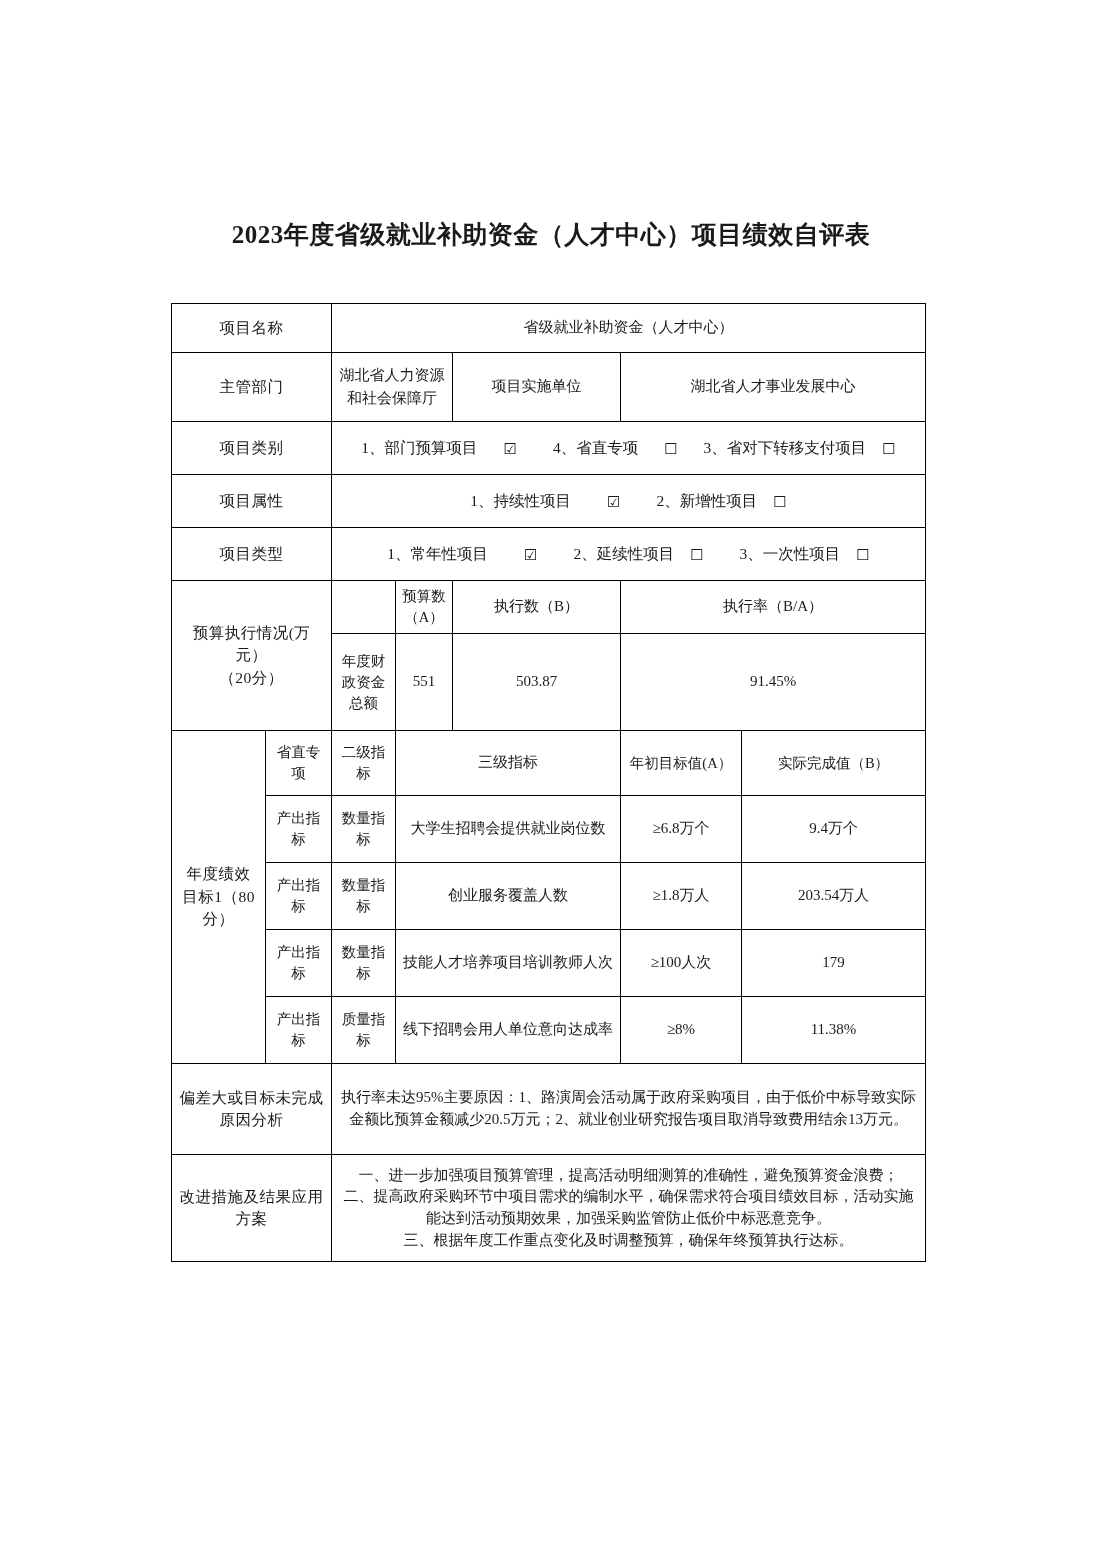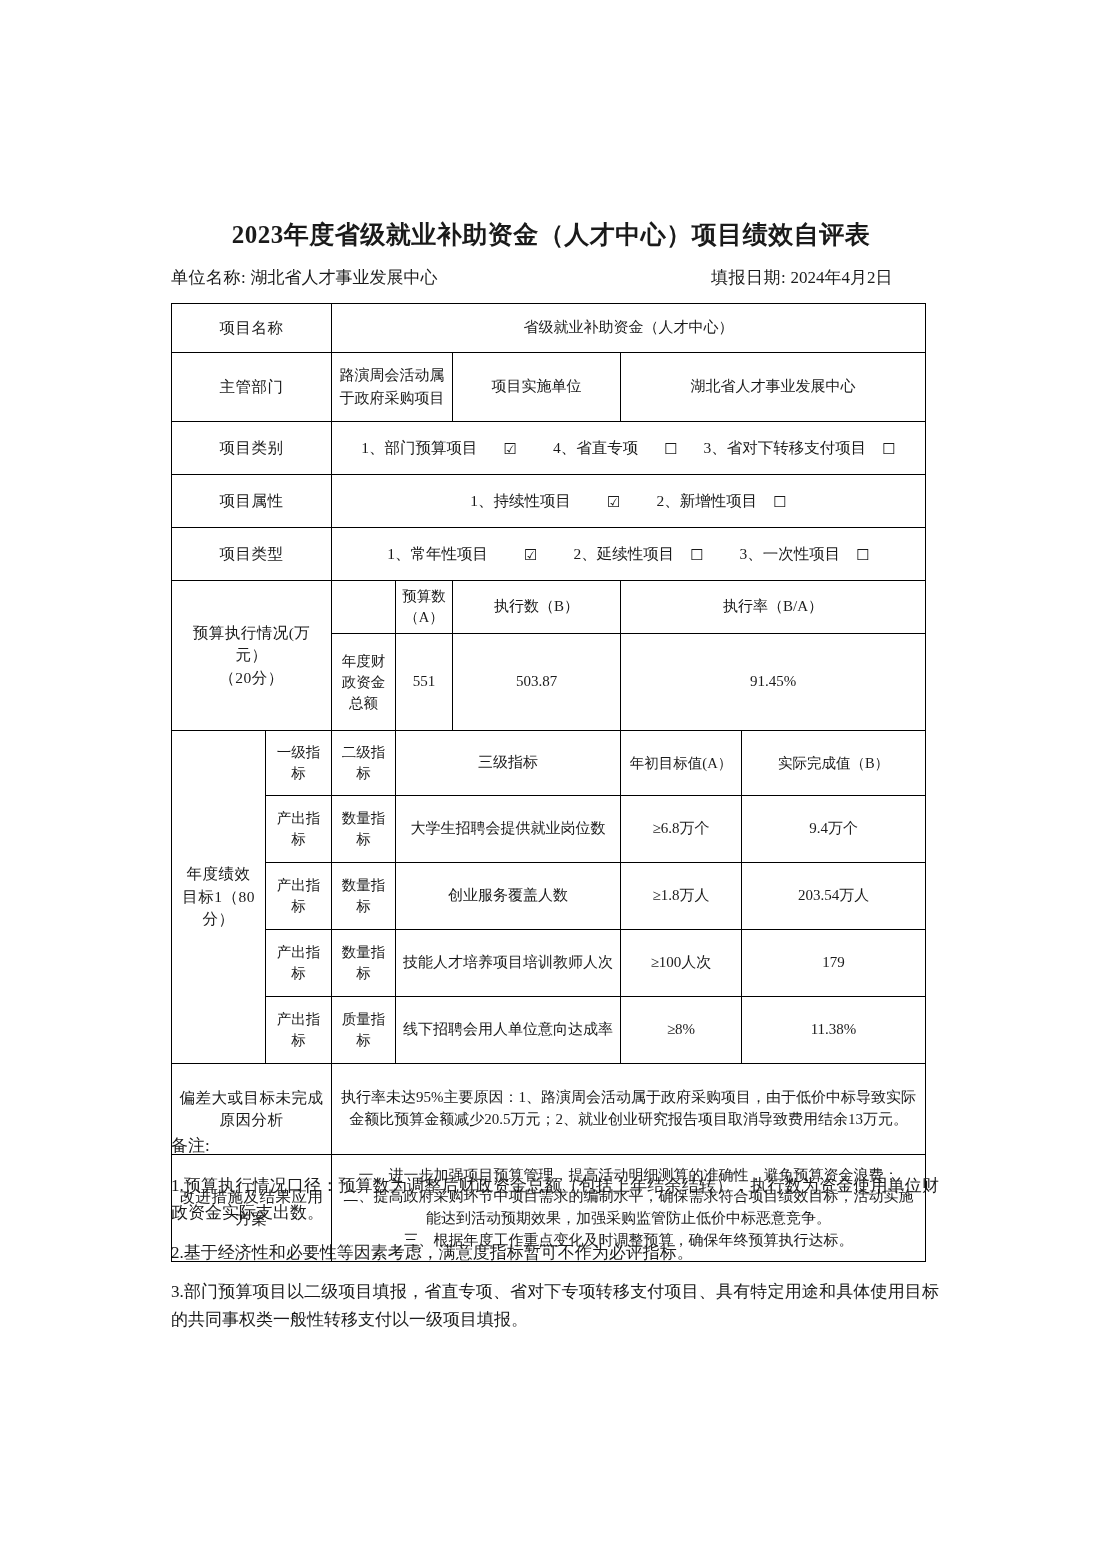--- a/index.html
+++ b/index.html
@@ -126,51 +126,41 @@
     letter-spacing: 3px;
   }
 </style>
 </head>
 <body>
 
 <div class="page">
 
   <div class="doc-title">2023年度省级就业补助资金（人才中心）项目绩效自评表</div>
 
-  <div class="header-line">
-    <div class="unit">
-      <span class="hl-label">单位名称:</span>
-      <span>湖北省人才事业发展中心</span>
-    </div>
-    <div class="filldate">
-      <span class="hl-label">填报日期:</span>
-      <span>2024年4月2日</span>
-    </div>
-  </div>
 
   <table class="main">
     <colgroup>
       <col style="width:94px">
       <col style="width:66px">
       <col style="width:64px">
       <col style="width:57px">
       <col style="width:168px">
       <col style="width:121px">
       <col style="width:184px">
     </colgroup>
     <tbody>
 
       <tr>
         <td class="lbl" colspan="2" style="height:38px;">项目名称</td>
         <td colspan="5">省级就业补助资金（人才中心）</td>
       </tr>
 
       <tr>
         <td class="lbl" colspan="2" style="height:58px;">主管部门</td>
-        <td colspan="2" style="line-height:1.55;">路演周会活动属于政府采购项目</td>
+        <td colspan="2" style="line-height:1.55;">湖北省人力资源和社会保障厅</td>
         <td>项目实施单位</td>
         <td colspan="2">湖北省人才事业发展中心</td>
       </tr>
 
       <tr>
         <td class="lbl" colspan="2" style="height:42px;">项目类别</td>
         <td class="leftpad chk-row" colspan="5">
           <span class="opt"><span>1、部门预算项目</span></span><span class="sp-md"></span><span class="box">☑</span><span class="sp-lg"></span><span class="opt"><span>4、省直专项</span></span><span class="sp-md"></span><span class="box">☐</span><span class="sp-md"></span><span class="opt"><span>3、省对下转移支付项目</span></span><span class="sp-sm"></span><span class="box">☐</span>
         </td>
       </tr>
@@ -213,21 +203,21 @@
         <td>503.87</td>
         <td colspan="2">91.45%</td>
       </tr>
 
       <tr>
         <td rowspan="5" class="lbl" style="width:94px;">
           <span class="stack">年度绩效</span>
           <span class="stack">目标1（80</span>
           <span class="stack">分）</span>
         </td>
-        <td class="vcenter-narrow" style="height:54px;">一级指标</td>
+        <td class="vcenter-narrow" style="height:54px;">省直专项</td>
         <td class="vcenter-narrow">二级指标</td>
         <td colspan="2">三级指标</td>
         <td class="vcenter-narrow">年初目标值(A）</td>
         <td class="vcenter-narrow">实际完成值（B）</td>
       </tr>
 
       <tr>
         <td class="vcenter-narrow" style="height:56px;">产出指标</td>
         <td class="vcenter-narrow">数量指标</td>
         <td colspan="2">大学生招聘会提供就业岗位数</td>
@@ -272,21 +262,15 @@
         <td class="bigtext" colspan="5">
           <span class="para">一、进一步加强项目预算管理，提高活动明细测算的准确性，避免预算资金浪费；</span>
           <span class="para">二、提高政府采购环节中项目需求的编制水平，确保需求符合项目绩效目标，活动实施能达到活动预期效果，加强采购监管防止低价中标恶意竞争。</span>
           <span class="para">三、根据年度工作重点变化及时调整预算，确保年终预算执行达标。</span>
         </td>
       </tr>
 
     </tbody>
   </table>
 
-  <div class="remarks">
-    <div class="r-title">备注:</div>
-    <div class="r-item">1.预算执行情况口径：预算数为调整后财政资金总额（包括上年结余结转），执行数为资金使用单位财政资金实际支出数。</div>
-    <div class="r-item">2.基于经济性和必要性等因素考虑，满意度指标暂可不作为必评指标。</div>
-    <div class="r-item">3.部门预算项目以二级项目填报，省直专项、省对下专项转移支付项目、具有特定用途和具体使用目标的共同事权类一般性转移支付以一级项目填报。</div>
-  </div>
 
 
 </div>
 
 </body></html>

